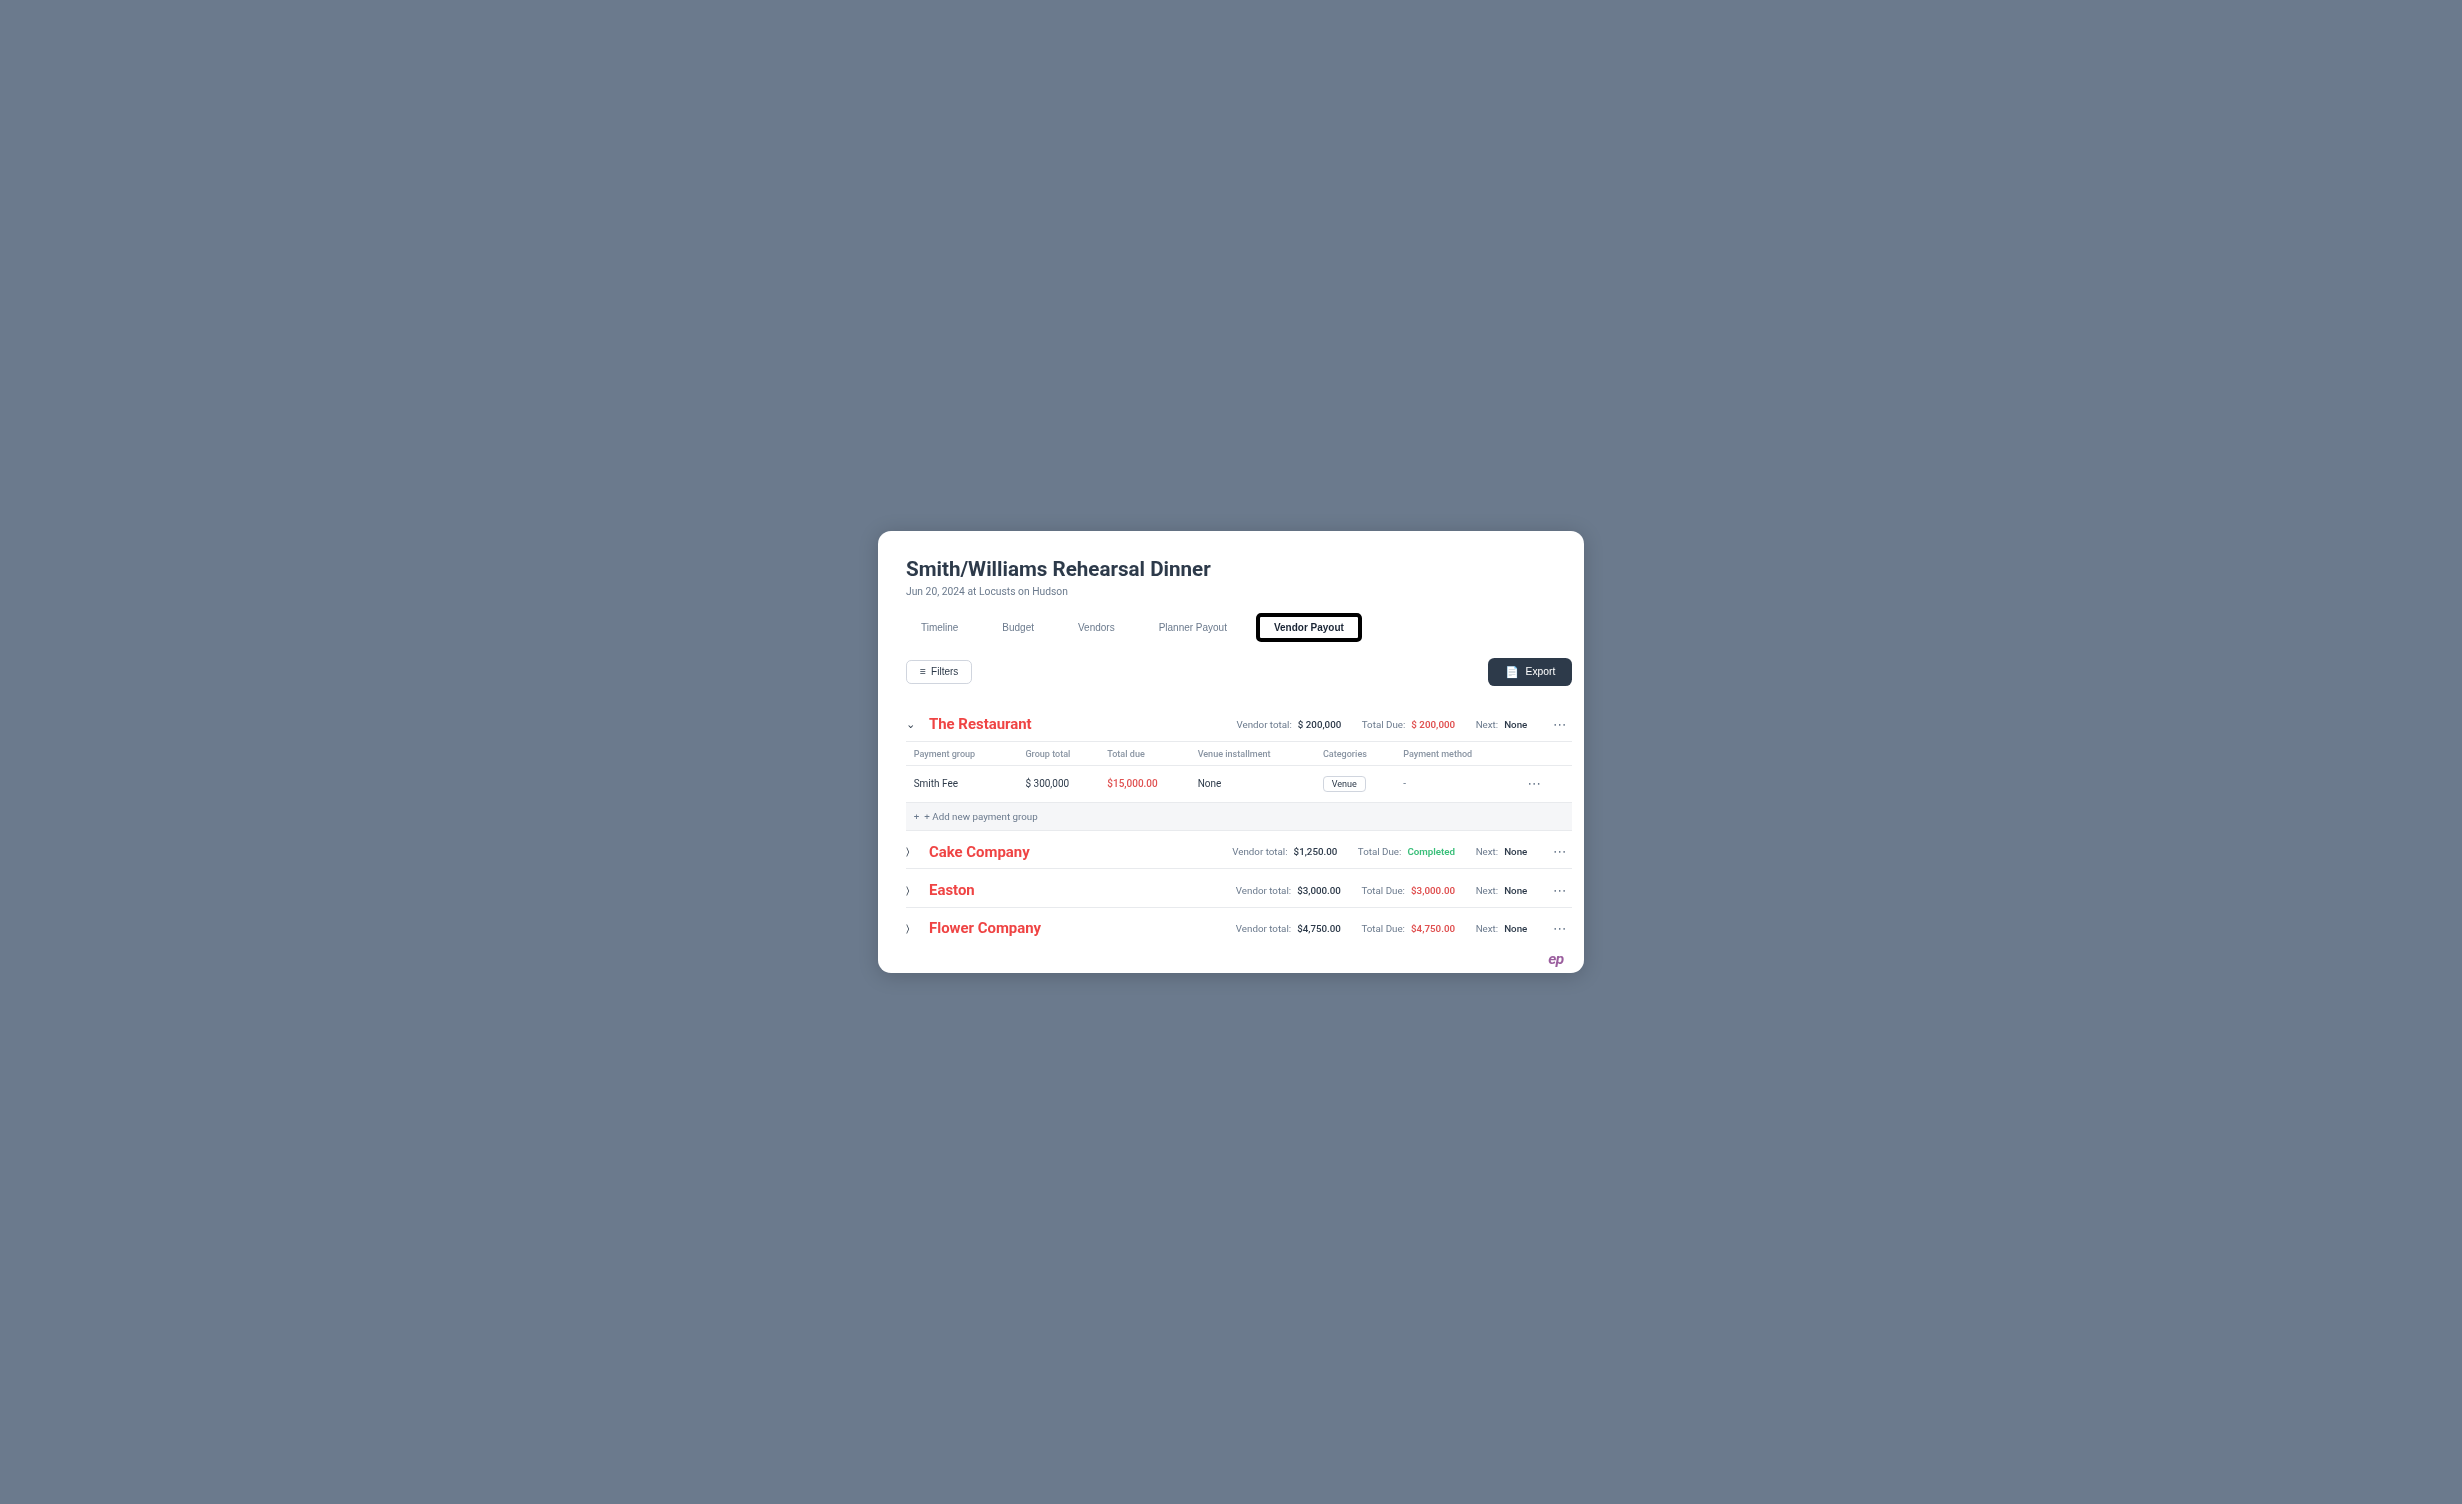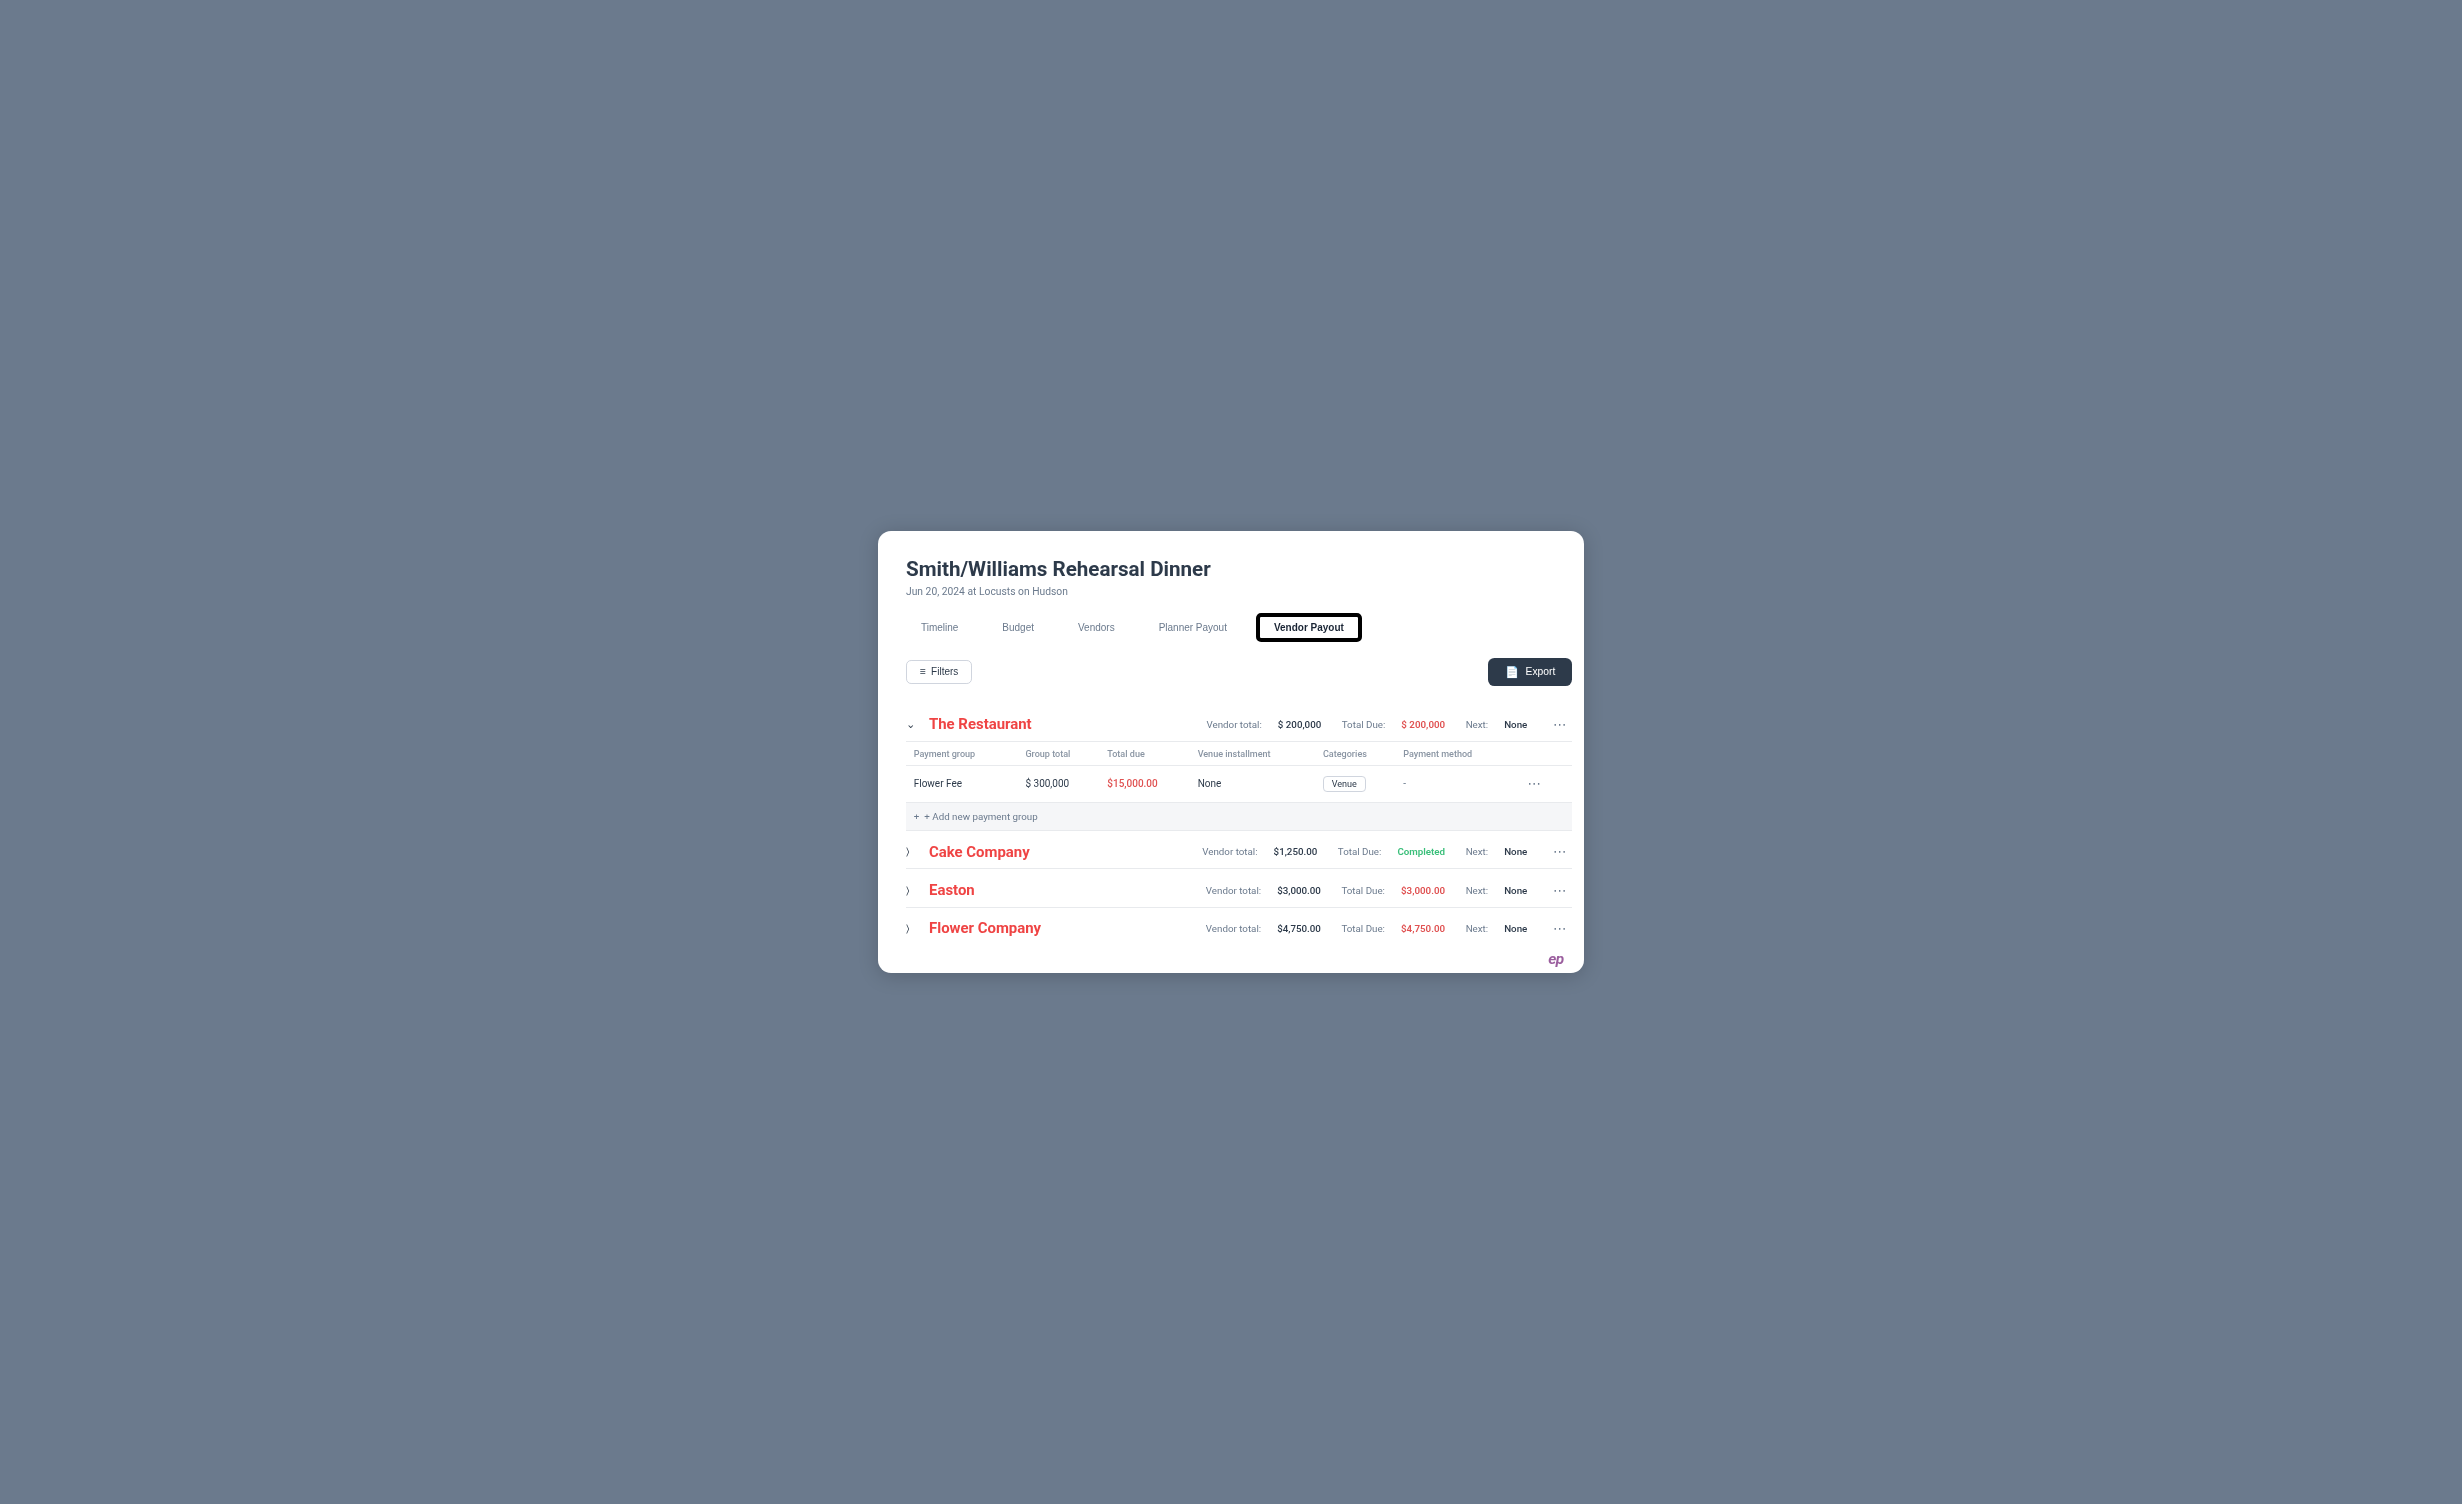--- a/index.html
+++ b/index.html
@@ -110,21 +110,21 @@
       min-width: 128px;
     }
     .vendor-meta {
       display: flex;
       align-items: center;
       gap: 20.5px;
       margin-left: auto;
       font-size: 0.95rem;
       color: #6b7a8d;
     }
-    .vendor-meta .meta-item { display: flex; align-items: flex-start; gap: 16px; }
+    .vendor-meta .meta-item { display: flex; align-items: flex-start; gap: 6px; }
     .vendor-meta .amount { color: #2d3a4a; font-weight: 500; }
     .vendor-meta .amount-red { color: #e05252; font-weight: 600; }
     .vendor-meta .amount-green { color: #3abf7a; font-weight: 600; }
     .vendor-meta .next-none { color: #2d3a4a; font-weight: 500; }
     .more-btn {
       background: none;
       border: none;
       color: #6b7a8d;
       font-size: 1.3rem;
       cursor: pointer;
@@ -251,21 +251,21 @@
           <th>Group total</th>
           <th>Total due</th>
           <th>Venue installment</th>
           <th>Categories</th>
           <th>Payment method</th>
           <th></th>
         </tr>
       </thead>
       <tbody>
         <tr>
-          <td>Flower Fee</td>
+          <td>Smith Fee</td>
           <td>$ 300,000</td>
           <td class="amount-red">$15,000.00</td>
           <td>None</td>
           <td>
             <span class="category-badge">Venue</span>
           </td>
           <td class="dash-cell">-</td>
           <td><button class="more-btn">⋯</button></td>
         </tr>
       </tbody>

